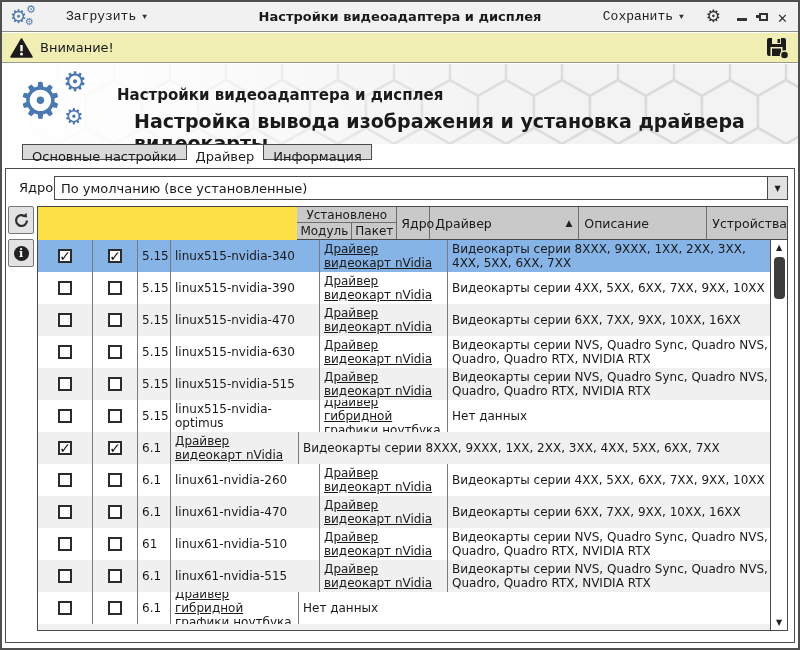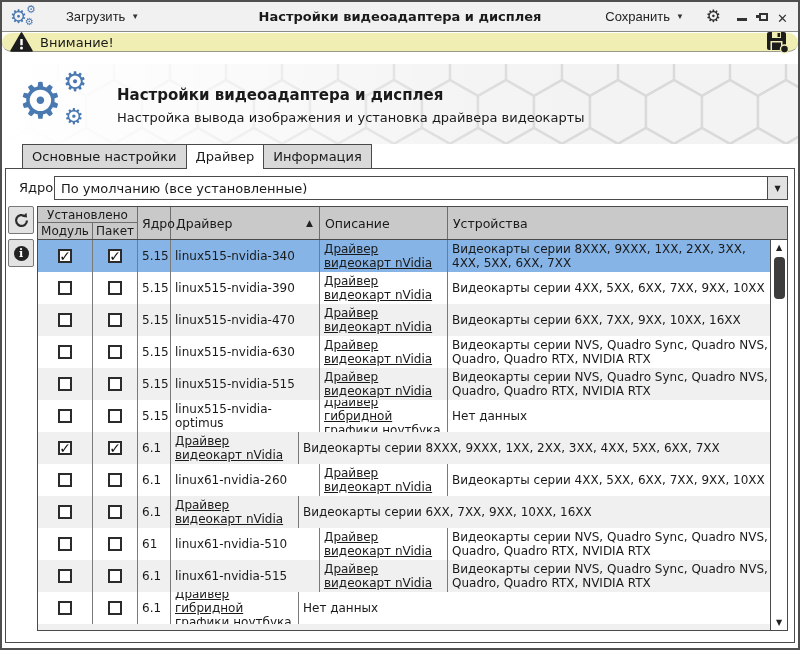--- a/index.html
+++ b/index.html
@@ -10,68 +10,68 @@
   .window{position:relative;width:800px;height:650px;border:2px solid #4f4f4f;background:#fff;overflow:hidden;}
 
   
   .titlebar{position:absolute;left:0;top:0;right:0;height:30px;background:#f1f1f1;border-bottom:1px solid #8a8a8a;display:flex;align-items:center;}
   .gearset{position:relative;color:var(--accent_blue);}
   .gearset span{position:absolute;line-height:1;}
   .app-gears{width:30px;height:26px;margin-left:8px;}
   .app-gears .g1{font-size:19px;left:0;top:3px;}
   .app-gears .g2{font-size:11px;left:16px;top:0;}
   .app-gears .g3{font-size:10px;left:15px;top:13px;}
-  .menu-btn{display:flex;align-items:center;gap:6px;font-size:13px;color:#222;cursor:default;background:none;border:none;font-family:Liberation Sans, sans-serif;}
+  .menu-btn{display:flex;align-items:center;gap:6px;font-size:13px;color:#222;cursor:default;background:none;border:none;font-family:Liberation Mono, monospace;}
   .load-btn{margin-left:20px;}
   .dd-arrow{font-size:8px;color:#333;}
   .win-title{position:absolute;left:50%;transform:translateX(-50%);font-size:13px;font-weight:bold;white-space:nowrap;}
   .tb-right{margin-left:auto;display:flex;align-items:flex-end;gap:16px;padding-right:10px;}
   .settings-gear{font-size:17px;color:#2e2e2e;line-height:1;}
   .winctl{display:flex;align-items:center;gap:9px;}
   .min-icon{width:10px;height:3px;background:#333;margin-top:2px;}
   .max-icon{position:relative;width:12px;height:11px;}
   .max-icon i{position:absolute;right:0;top:0;width:9px;height:8px;border:2px solid #333;}
   .max-icon b{position:absolute;left:0;top:2px;width:4px;height:3px;background:#333;}
   .close-icon{font-size:13px;color:#333;line-height:1;}
 
   
-  .warnbar{position:absolute;left:0;top:31px;right:0;height:19px;background:var(--warning_bg);border-bottom:1px solid #9a9a8a;display:flex;align-items:center;padding:4px 8px;border-radius:13px;}
+  .warnbar{position:absolute;left:0;top:31px;right:0;height:30px;background:var(--warning_bg);border-bottom:1px solid #9a9a8a;display:flex;align-items:center;padding:4px 8px;}
   .warn-label{font-size:13px;margin-left:7px;}
   .warn-save{margin-left:auto;display:flex;}
 
   
   .banner{position:absolute;left:0;top:62px;right:0;height:80px;background:#fff;overflow:hidden;}
   .hexbg{position:absolute;left:0;top:0;}
   .hexfade{position:absolute;inset:0;background:linear-gradient(to right,#fff 0%,rgba(255,255,255,.75) 22%,rgba(255,255,255,.15) 55%,rgba(255,255,255,0) 75%);}
   .banner-gears{position:absolute;left:16px;top:4px;width:86px;height:72px;}
   .banner-gears .g1{font-size:50px;left:0;top:8px;}
   .banner-gears .g2{font-size:27px;left:45px;top:0;}
   .banner-gears .g3{font-size:22px;left:46px;top:38px;}
   .banner-title{position:absolute;left:115px;top:22px;font-size:15px;font-weight:bold;}
-  .banner-sub{position:absolute;left:115px;top:46px;font-size:13px;font-weight:400;}
+  .banner-sub{position:absolute;left:132px;top:46px;font-size:19px;font-weight:700;}
 
   
   .tabs{position:absolute;left:20px;top:142px;display:flex;z-index:3;}
-  .tab{height:25px;padding:4px 9px 0;font-size:13px;background:var(--tab_gray);border:1px solid var(--border_dark);margin-right:-1px;}
+  .tab{height:16px;padding:4px 9px 0;font-size:13px;background:var(--tab_gray);border:1px solid var(--border_dark);margin-right:-1px;}
   .tab.active{background:#fff;border-bottom:none;z-index:4;}
 
   
   .panel{position:absolute;left:3px;right:3px;top:166px;bottom:5px;border:1px solid var(--border_dark);background:#fff;}
   .kernel-label{position:absolute;left:13px;top:11px;font-size:13px;}
   .combo{position:absolute;left:48px;right:6px;top:7px;height:24px;border:1px solid var(--border_dark);background:#fff;display:flex;align-items:center;font-size:13px;}
   .combo-value{padding-left:6px;white-space:nowrap;overflow:hidden;}
   .combo-btn{margin-left:auto;width:20px;height:100%;border-left:1px solid var(--border_dark);background:#e2e2e2;display:flex;align-items:center;justify-content:center;font-size:8px;color:#222;}
 
   .sbtn{position:absolute;left:2px;width:26px;height:28px;background:#e3e3e3;border:1px solid #787878;border-radius:2px;display:flex;align-items:center;justify-content:center;}
   .sbtn.refresh{top:37px;}
   .sbtn.info{top:70px;}
   .info-circle{width:15px;height:15px;border-radius:50%;background:#222;color:#fff;font-size:11px;font-weight:bold;display:flex;align-items:center;justify-content:center;font-family:"DejaVu Serif",serif;}
 
   
-  .table{position:absolute;left:31px;right:6px;top:37px;bottom:11px;border:1px solid var(--border_dark);display:flex;flex-direction:column;overflow:hidden;background:#7dd3fc;}
+  .table{position:absolute;left:31px;right:6px;top:37px;bottom:11px;border:1px solid var(--border_dark);display:flex;flex-direction:column;overflow:hidden;background:#fde047;align-items:flex-end;}
   .thead{height:33px;flex:0 0 33px;background:var(--header_gray);border-bottom:1px solid var(--border_dark);display:flex;font-size:12.5px;}
   .thg{width:100px;flex:0 0 100px;display:flex;flex-direction:column;border-right:1px solid #6e6e6e;}
   .th-installed{height:16px;display:flex;align-items:center;justify-content:center;border-bottom:1px solid #6e6e6e;font-size:12px;}
   .th-split{flex:1;display:flex;font-size:12px;}
   .th-split .mod{width:55px;display:flex;align-items:center;justify-content:center;border-right:1px solid #6e6e6e;}
   .th-split .pkg{flex:1;display:flex;align-items:center;justify-content:center;}
   .th{display:flex;align-items:center;padding-left:5px;border-right:1px solid #6e6e6e;}
   .th.kern{width:33px;flex:0 0 33px;padding-left:4px;}
   .th.drv{width:149px;flex:0 0 149px;justify-content:space-between;padding-right:6px;}
   .th.desc{width:128px;flex:0 0 128px;}
@@ -314,20 +314,21 @@
               <div class="c c-dev">Видеокарты серии 4XX, 5XX, 6XX, 7XX, 9XX, 10XX</div>
             </div>
             <div class="trow alt">
               <div class="c c-mod">
                 <span class="cb"></span>
               </div>
               <div class="c c-pkg">
                 <span class="cb"></span>
               </div>
               <div class="c c-kern">6.1</div>
+              <div class="c c-drv">linux61-nvidia-470</div>
               <div class="c c-desc">Драйвер видеокарт nVidia</div>
               <div class="c c-dev">Видеокарты серии 6XX, 7XX, 9XX, 10XX, 16XX</div>
             </div>
             <div class="trow">
               <div class="c c-mod">
                 <span class="cb"></span>
               </div>
               <div class="c c-pkg">
                 <span class="cb"></span>
               </div>

